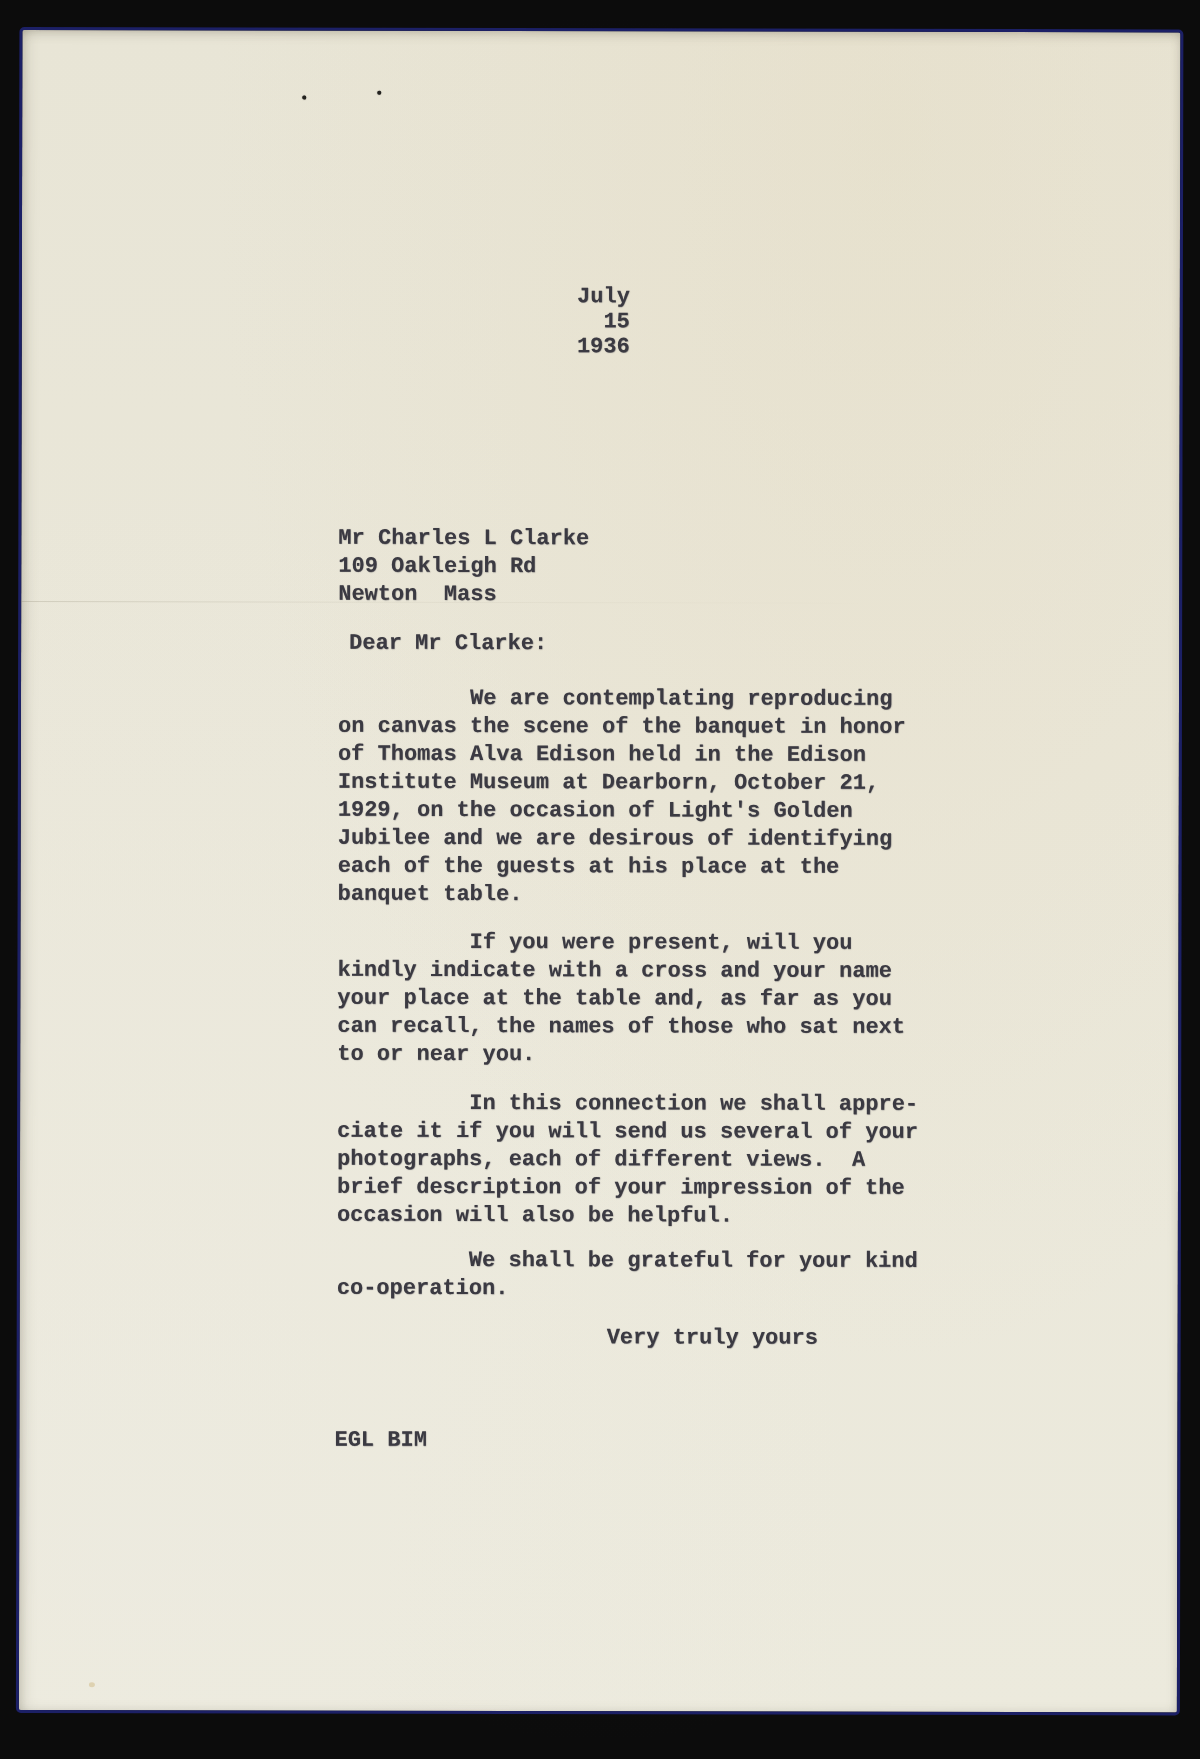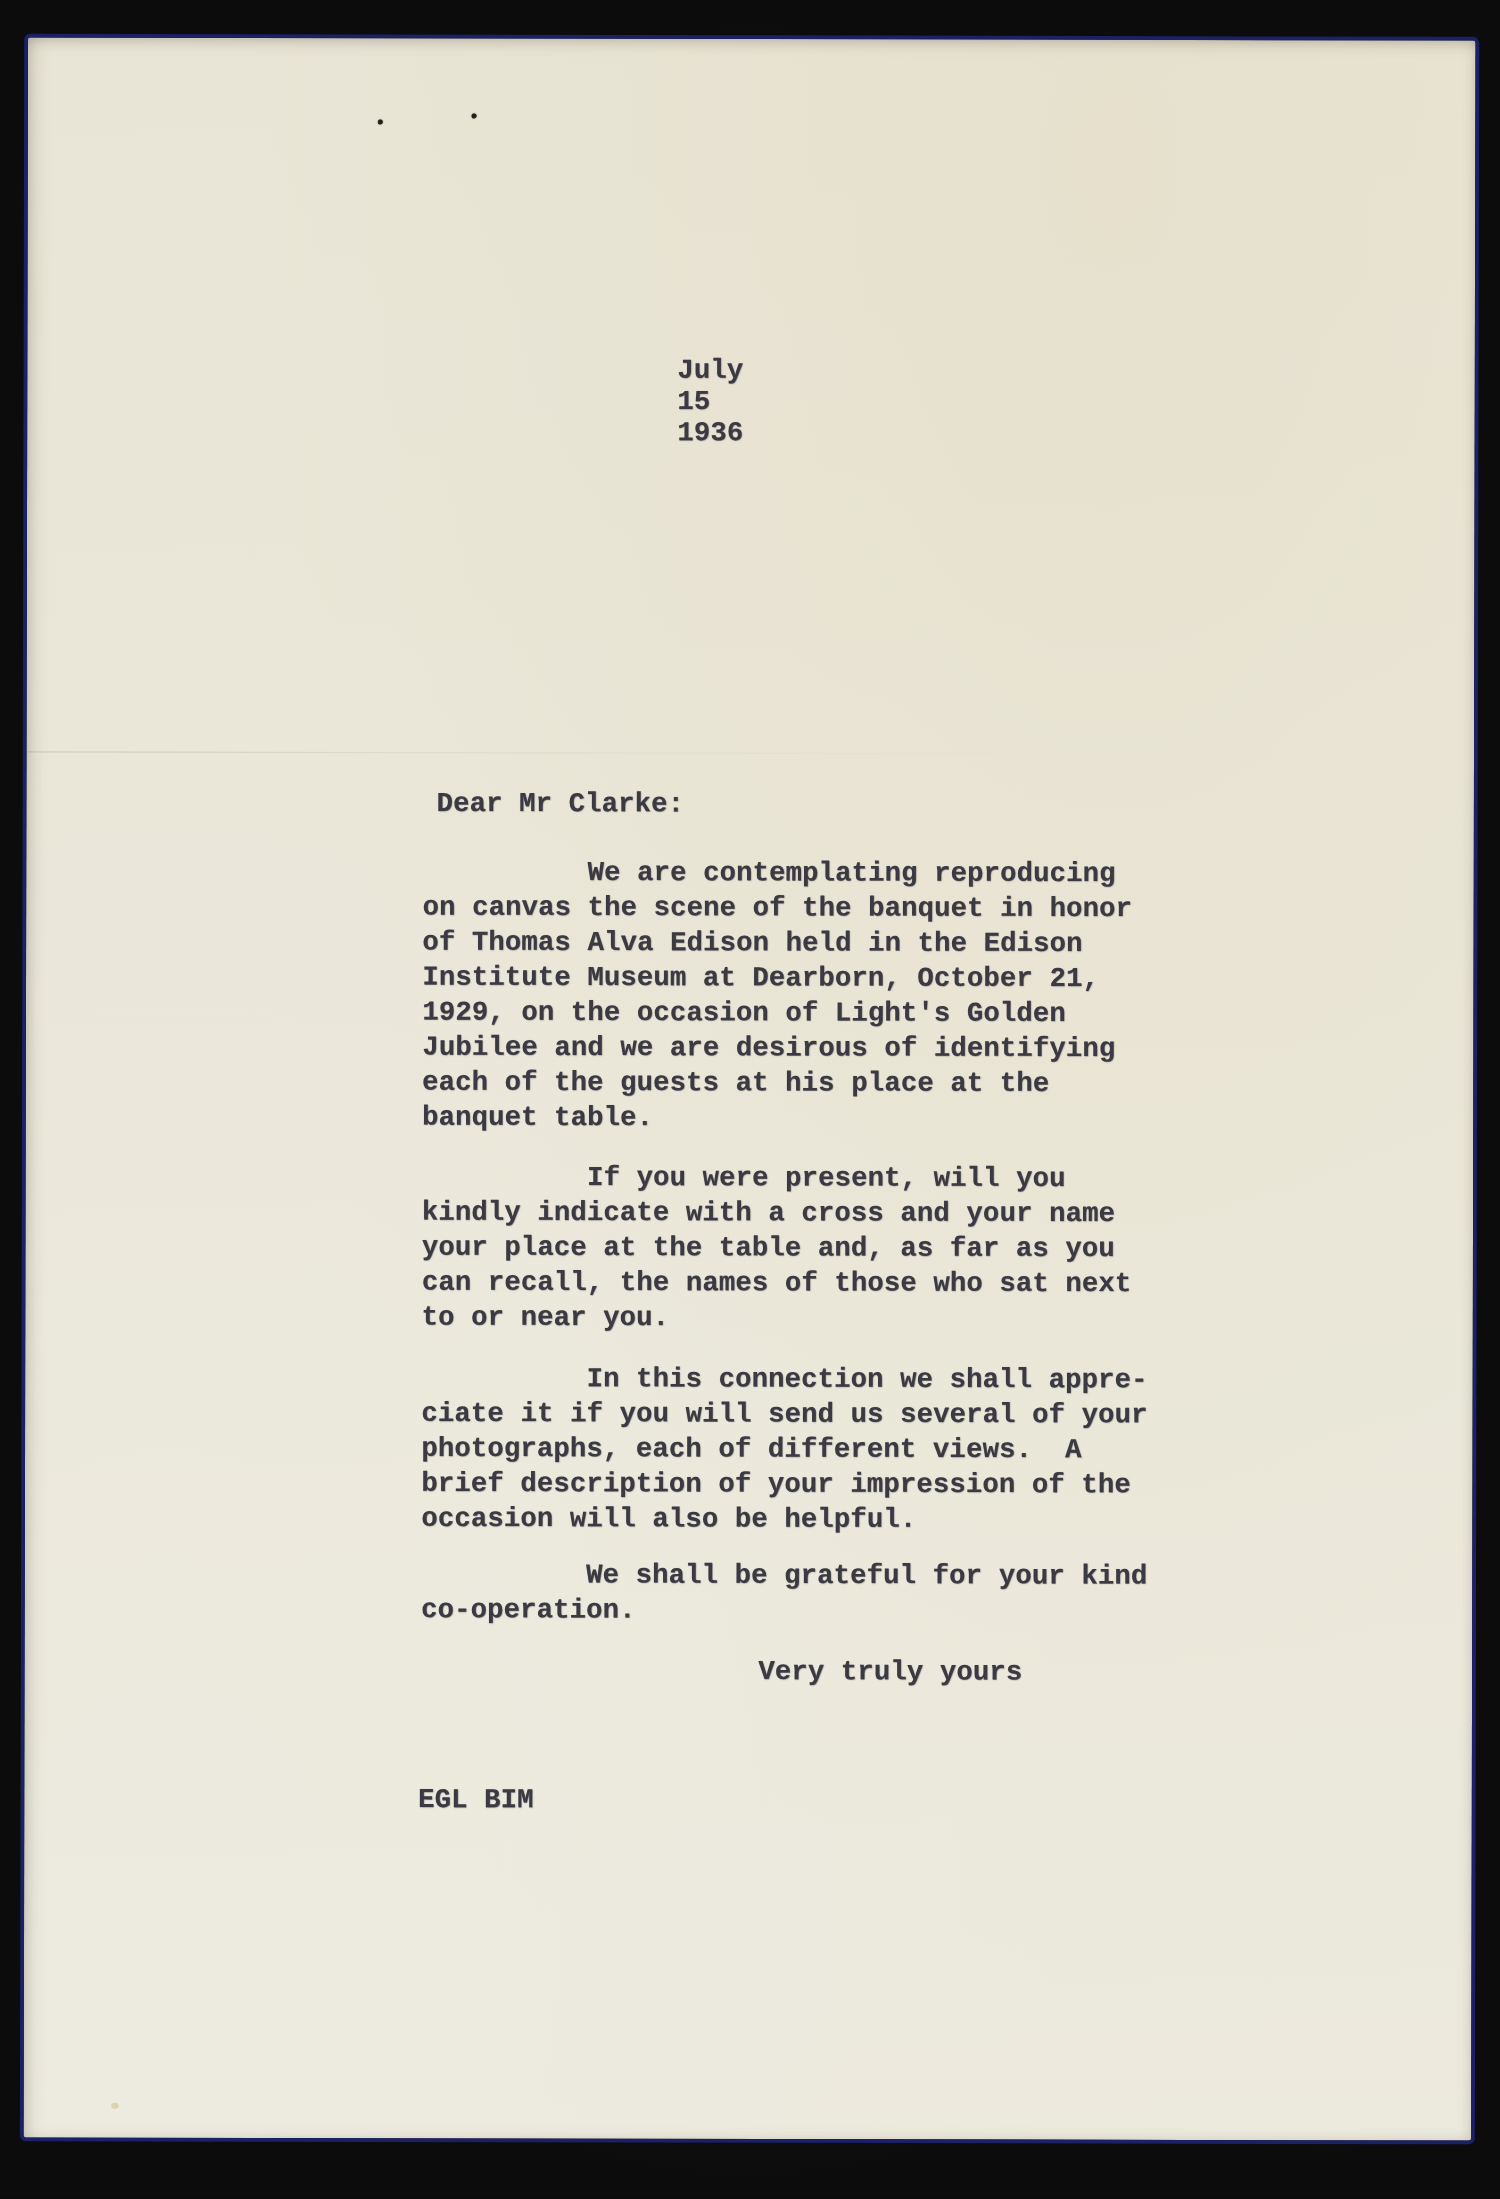--- a/index.html
+++ b/index.html
@@ -44,24 +44,24 @@
     position: absolute;
     font-size: 22px;
     line-height: 28px;
     font-weight: 700;
     letter-spacing: 0px;
     color: #3b3a42;
     white-space: pre-wrap;
     text-shadow: 0.4px 0.4px 0.9px rgba(50,48,58,0.55);
   }
   .date-block {
-    left: 520px;
+    left: 508px;
     top: 253px;
     width: 100px;
-    text-align: left;
+    text-align: right;
     line-height: 25px;
   }
   .address-block { left: 317px; top: 494px; }
   .salutation    { left: 317px; top: 599px; margin-left: 11px; }
   .para-1        { left: 317px; top: 654px; width: 640px; }
   .para-2        { left: 317px; top: 898px; width: 640px; }
   .para-3        { left: 317px; top: 1059px; width: 660px; }
   .para-4        { left: 317px; top: 1216px; width: 640px; }
   .closing-block { left: 587px; top: 1293px; }
   .initials-block{ left: 303px; top: 1396px; margin-left: 12px; }
@@ -102,20 +102,23 @@
 
     <div class="pinhole pinhole-1"></div>
     <div class="pinhole pinhole-2"></div>
     <div class="crease"></div>
     <div class="stain"></div>
 
     <div class="typed date-block">July
 15
 1936</div>
 
+    <div class="typed address-block">Mr Charles L Clarke
+109 Oakleigh Rd
+Newton  Mass</div>
 
     <div class="typed salutation">Dear Mr Clarke:</div>
 
     <div class="typed para-1">          We are contemplating reproducing
 on canvas the scene of the banquet in honor
 of Thomas Alva Edison held in the Edison
 Institute Museum at Dearborn, October 21,
 1929, on the occasion of Light's Golden
 Jubilee and we are desirous of identifying
 each of the guests at his place at the

